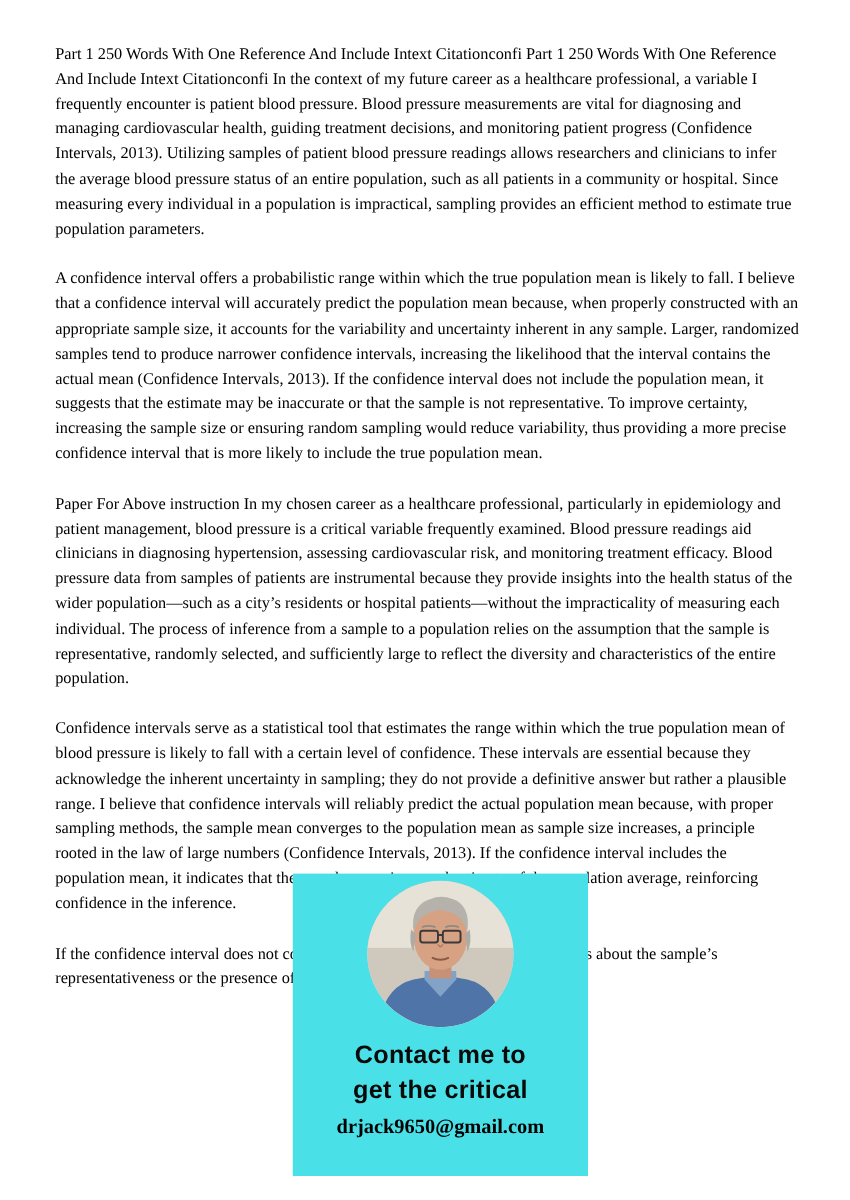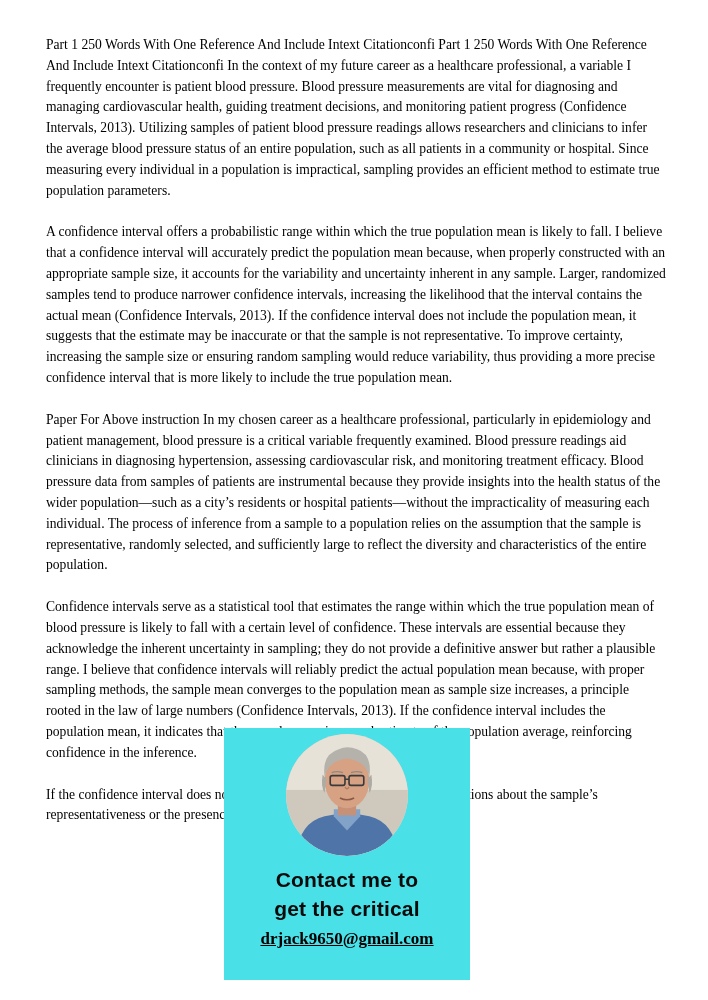--- a/index.html
+++ b/index.html
@@ -18,21 +18,21 @@
     top: 35px;
     width: 620px;
     font-size: 13.6px;
     line-height: 20.8px;
     color: #000000;
     text-align: left;
   }
   .doc p { margin: 0 0 21px 0; }
   .overlay {
     position: absolute;
-    left: 224px;
+    left: 244px;
     top: 728px;
     width: 246px;
     height: 252px;
     background: #4ae0e8;
     text-align: center;
   }
   .avatar {
     width: 122px;
     height: 122px;
     margin: 6px auto 0 auto;
@@ -49,21 +49,20 @@
     line-height: 29px;
     color: #0a0a0a;
     letter-spacing: 0.2px;
   }
   .email {
     margin-top: 6px;
     font-family: "Liberation Serif", serif;
     font-weight: 700;
     font-size: 17px;
     color: #000000;
-    text-decoration: underline;
   }
 </style>
 </head>
 <body>
 
 <div class="page">
 
   <div class="doc">
     <p>Part 1 250 Words With One Reference And Include Intext Citationconfi Part 1 250 Words With One Reference And Include Intext Citationconfi In the context of my future career as a healthcare professional, a variable I frequently encounter is patient blood pressure. Blood pressure measurements are vital for diagnosing and managing cardiovascular health, guiding treatment decisions, and monitoring patient progress (Confidence Intervals, 2013). Utilizing samples of patient blood pressure readings allows researchers and clinicians to infer the average blood pressure status of an entire population, such as all patients in a community or hospital. Since measuring every individual in a population is impractical, sampling provides an efficient method to estimate true population parameters.</p>
     <p>A confidence interval offers a probabilistic range within which the true population mean is likely to fall. I believe that a confidence interval will accurately predict the population mean because, when properly constructed with an appropriate sample size, it accounts for the variability and uncertainty inherent in any sample. Larger, randomized samples tend to produce narrower confidence intervals, increasing the likelihood that the interval contains the actual mean (Confidence Intervals, 2013). If the confidence interval does not include the population mean, it suggests that the estimate may be inaccurate or that the sample is not representative. To improve certainty, increasing the sample size or ensuring random sampling would reduce variability, thus providing a more precise confidence interval that is more likely to include the true population mean.</p>

